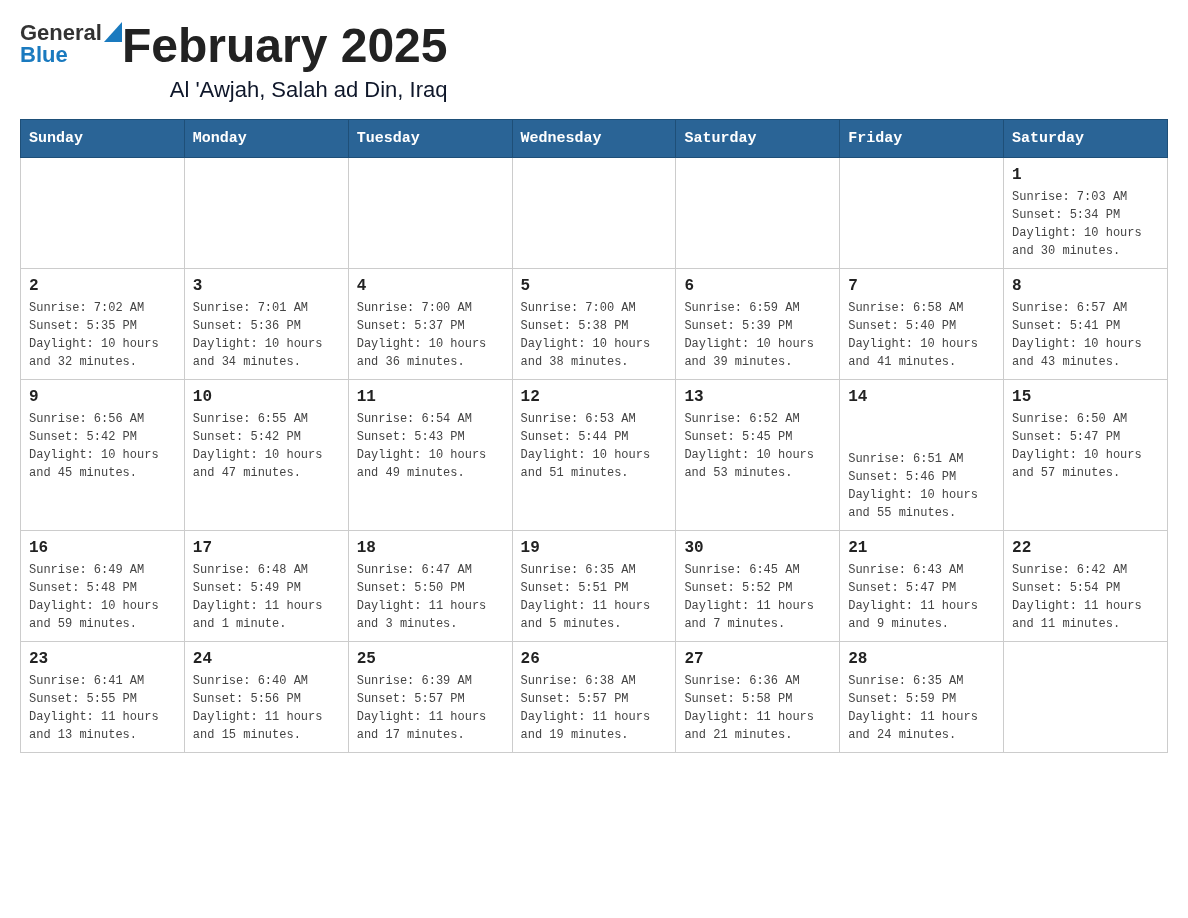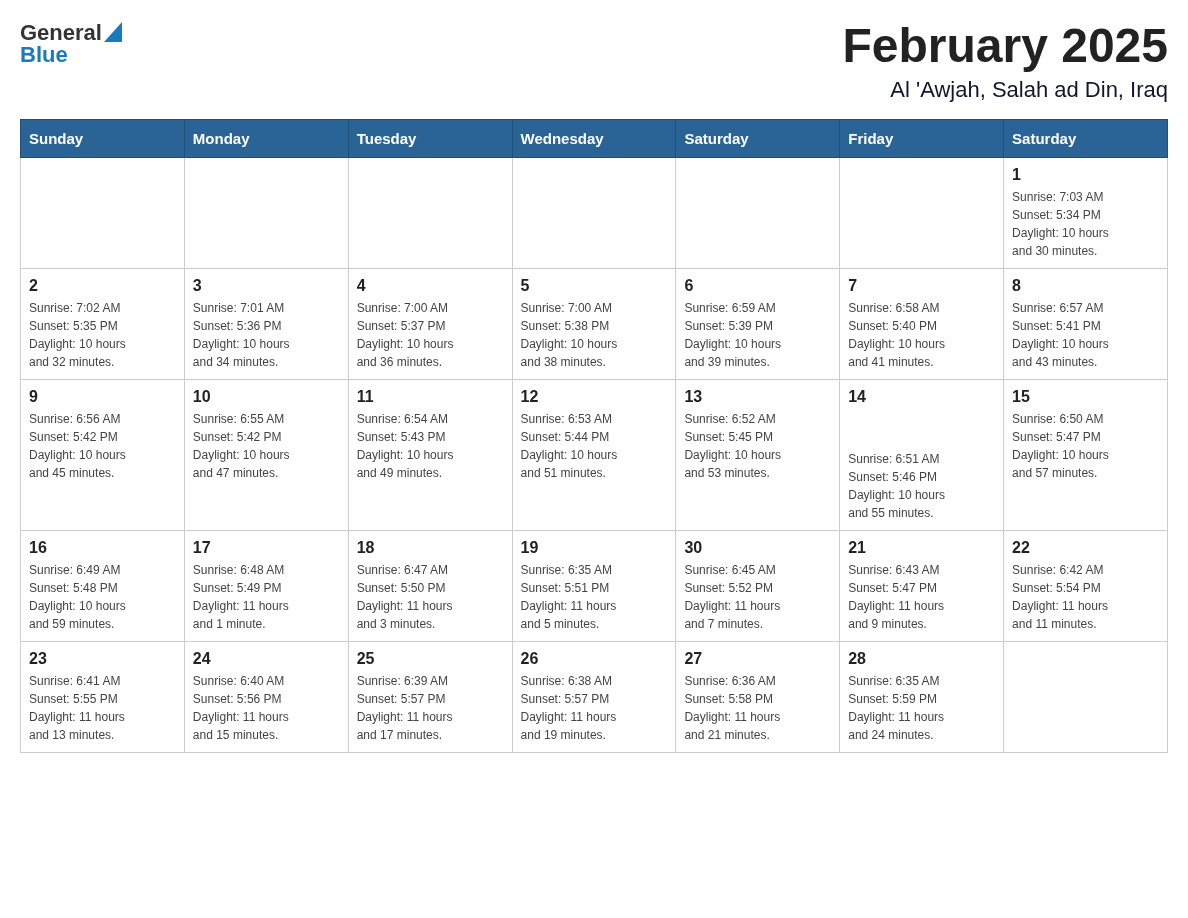--- a/index.html
+++ b/index.html
@@ -5,24 +5,22 @@
     * { box-sizing: border-box; margin: 0; padding: 0; }
     body {
       font-family: Arial, sans-serif;
       background: #fff;
       padding: 20px;
       width: 1188px;
       min-height: 918px;
     }
     .header {
       display: flex;
-      justify-content: space-between;
       align-items: flex-start;
       margin-bottom: 16px;
-      gap: 28px;
     }
     .logo-text-general {
       font-size: 22px;
       font-weight: bold;
       color: #333;
     }
     .logo-text-blue {
       font-size: 22px;
       font-weight: bold;
       color: #1a7abf;
@@ -50,20 +48,21 @@
       line-height: 1.1;
     }
     .location-title {
       font-size: 22px;
       color: #0f172a;
       margin-top: 4px;
     }
     .calendar {
       width: 100%;
       border-collapse: collapse;
+      font-family: Liberation Mono, monospace;
     }
     .calendar th {
       background-color: #2a6496;
       color: #fff;
       font-size: 15px;
       font-weight: bold;
       padding: 10px 8px;
       text-align: left;
       border: 1px solid #1e4f78;
     }

